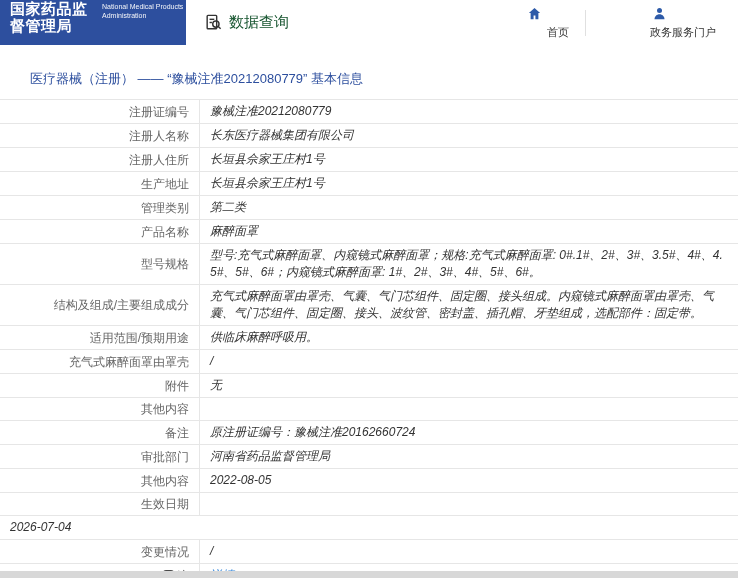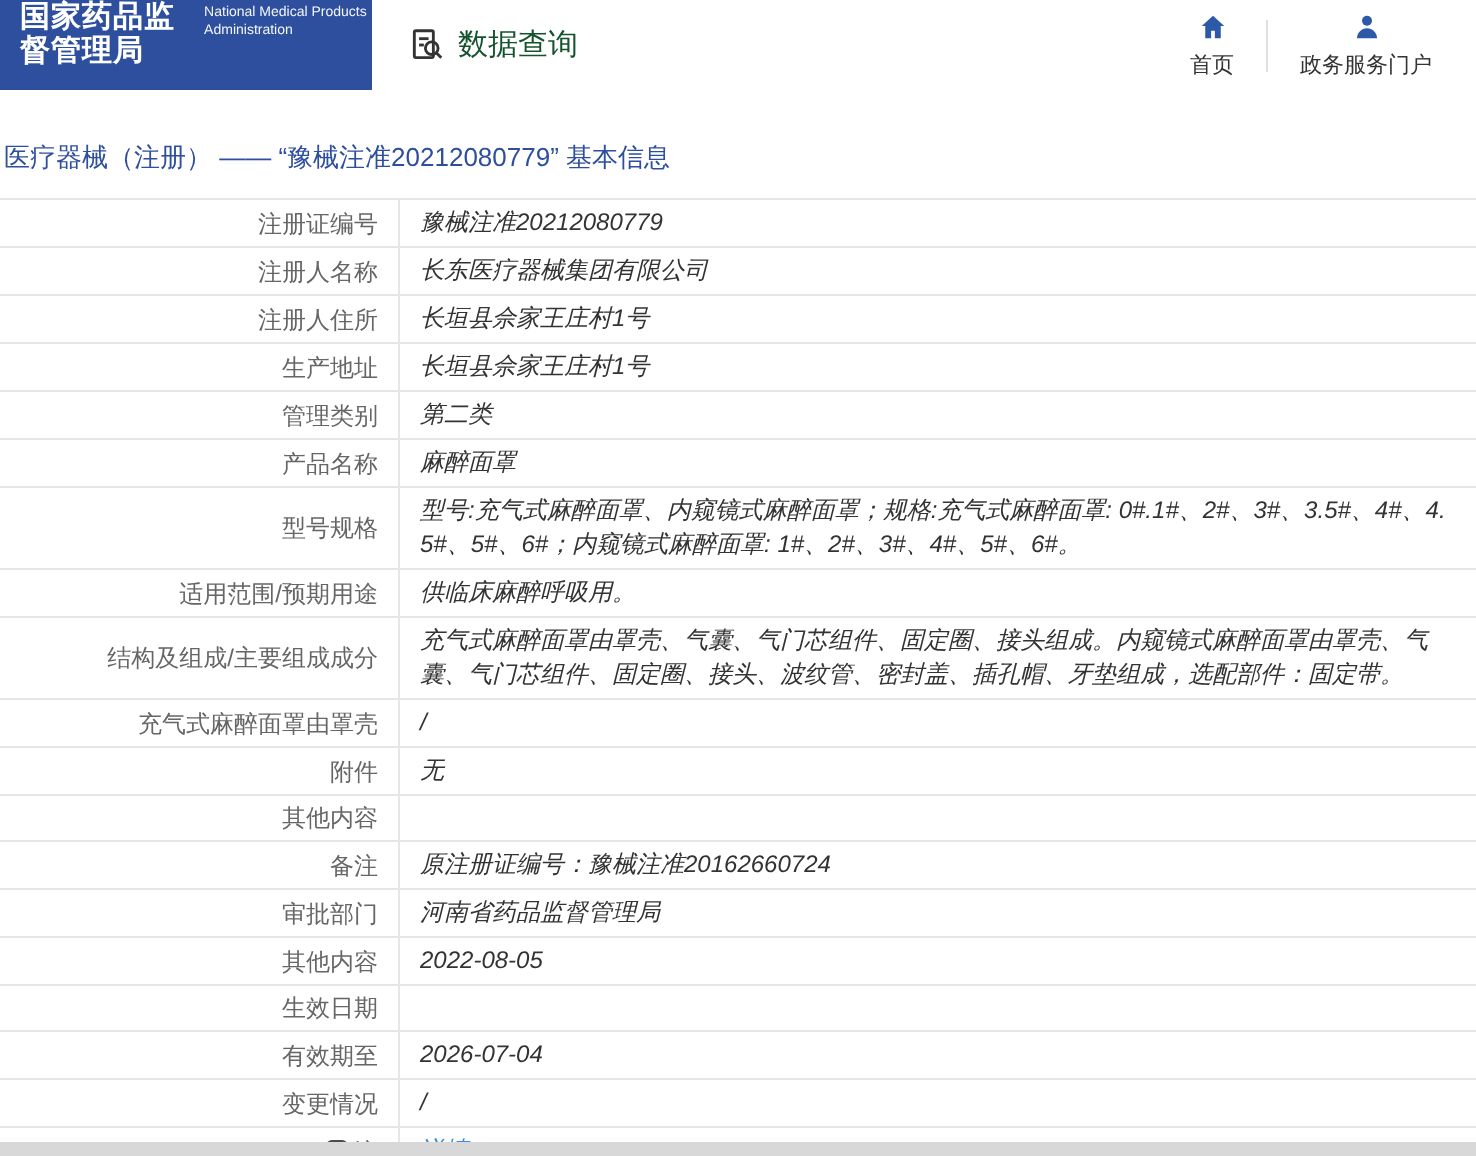--- a/index.html
+++ b/index.html
@@ -20,26 +20,26 @@
   .brand-en{font-size:7px;line-height:9px;margin-top:2px;opacity:.95;}
   .app{display:flex;align-items:center;margin-left:18px;cursor:pointer;}
   .app-icon{display:flex;align-items:center;margin-right:6px;}
   .app-label{font-size:15px;font-weight:normal;color:#14532d;}
   .nav{margin-left:auto;margin-right:6px;display:flex;align-items:center;}
   .nav-item{
     display:flex;flex-direction:column;align-items:center;justify-content:center;
     padding:0 16px;cursor:pointer;text-decoration:none;
   }
   .nav-icon{height:16px;display:flex;align-items:center;}
-  .nav-label{font-size:11px;color:#333;margin-top:3px;white-space:nowrap;}
+  .nav-label{font-size:11px;color:#333;margin-top:3px;white-space:nowrap;margin-left:48px;}
   .nav-sep{width:1px;height:26px;background:#e0e0e0;}
   
   .page-title{
     margin-top:26px;padding:0 8px 12px 2px;
-    color:#2d4f9e;font-size:13px;line-height:16px;
+    color:#2d4f9e;font-size:13px;line-height:16px;margin-left:28px;
   }
   
   .info-table{border-top:1px solid #e6e6e6;width:738px;}
   .t-row{display:flex;border-bottom:1px solid #e6e6e6;min-height:23px;box-sizing:border-box;}
   .t-label{
     width:200px;flex:none;border-right:1px solid #e6e6e6;
     display:flex;align-items:center;justify-content:flex-end;
     padding:3px 10px 3px 4px;box-sizing:border-box;
     color:#666;font-size:12px;line-height:16px;text-align:right;
   }
@@ -167,38 +167,38 @@
     <div class="t-label">
         <span class="lbl">型号规格</span>
       </div>
     <div class="t-value">
         <span class="val">型号:充气式麻醉面罩、内窥镜式麻醉面罩；规格:充气式麻醉面罩: 0#.1#、2#、3#、3.5#、4#、4.5#、5#、6#；内窥镜式麻醉面罩: 1#、2#、3#、4#、5#、6#。</span>
       </div>
   </div>
 
   <div class="t-row">
     <div class="t-label">
+        <span class="lbl">结构及组成/主要组成成分</span>
+      </div>
+    <div class="t-value">
+        <span class="val">充气式麻醉面罩由罩壳、气囊、气门芯组件、固定圈、接头组成。内窥镜式麻醉面罩由罩壳、气囊、气门芯组件、固定圈、接头、波纹管、密封盖、插孔帽、牙垫组成，选配部件：固定带。</span>
+      </div>
+  </div>
+
+  <div class="t-row">
+    <div class="t-label">
         <span class="lbl">适用范围/预期用途</span>
       </div>
     <div class="t-value">
         <span class="val">供临床麻醉呼吸用。</span>
       </div>
   </div>
 
   <div class="t-row">
     <div class="t-label">
-        <span class="lbl">结构及组成/主要组成成分</span>
-      </div>
-    <div class="t-value">
-        <span class="val">充气式麻醉面罩由罩壳、气囊、气门芯组件、固定圈、接头组成。内窥镜式麻醉面罩由罩壳、气囊、气门芯组件、固定圈、接头、波纹管、密封盖、插孔帽、牙垫组成，选配部件：固定带。</span>
-      </div>
-  </div>
-
-  <div class="t-row">
-    <div class="t-label">
         <span class="lbl">充气式麻醉面罩由罩壳</span>
       </div>
     <div class="t-value">
         <span class="val">/</span>
       </div>
   </div>
 
   <div class="t-row">
     <div class="t-label">
         <span class="lbl">附件</span>
@@ -247,23 +247,20 @@
   <div class="t-row">
     <div class="t-label">
         <span class="lbl">生效日期</span>
       </div>
     <div class="t-value">
         <span class="val"></span>
       </div>
   </div>
 
   <div class="t-row">
-    <div class="t-label">
-        <span class="lbl">有效期至</span>
-      </div>
     <div class="t-value">
         <span class="val">2026-07-04</span>
       </div>
   </div>
 
   <div class="t-row">
     <div class="t-label">
         <span class="lbl">变更情况</span>
       </div>
     <div class="t-value">

